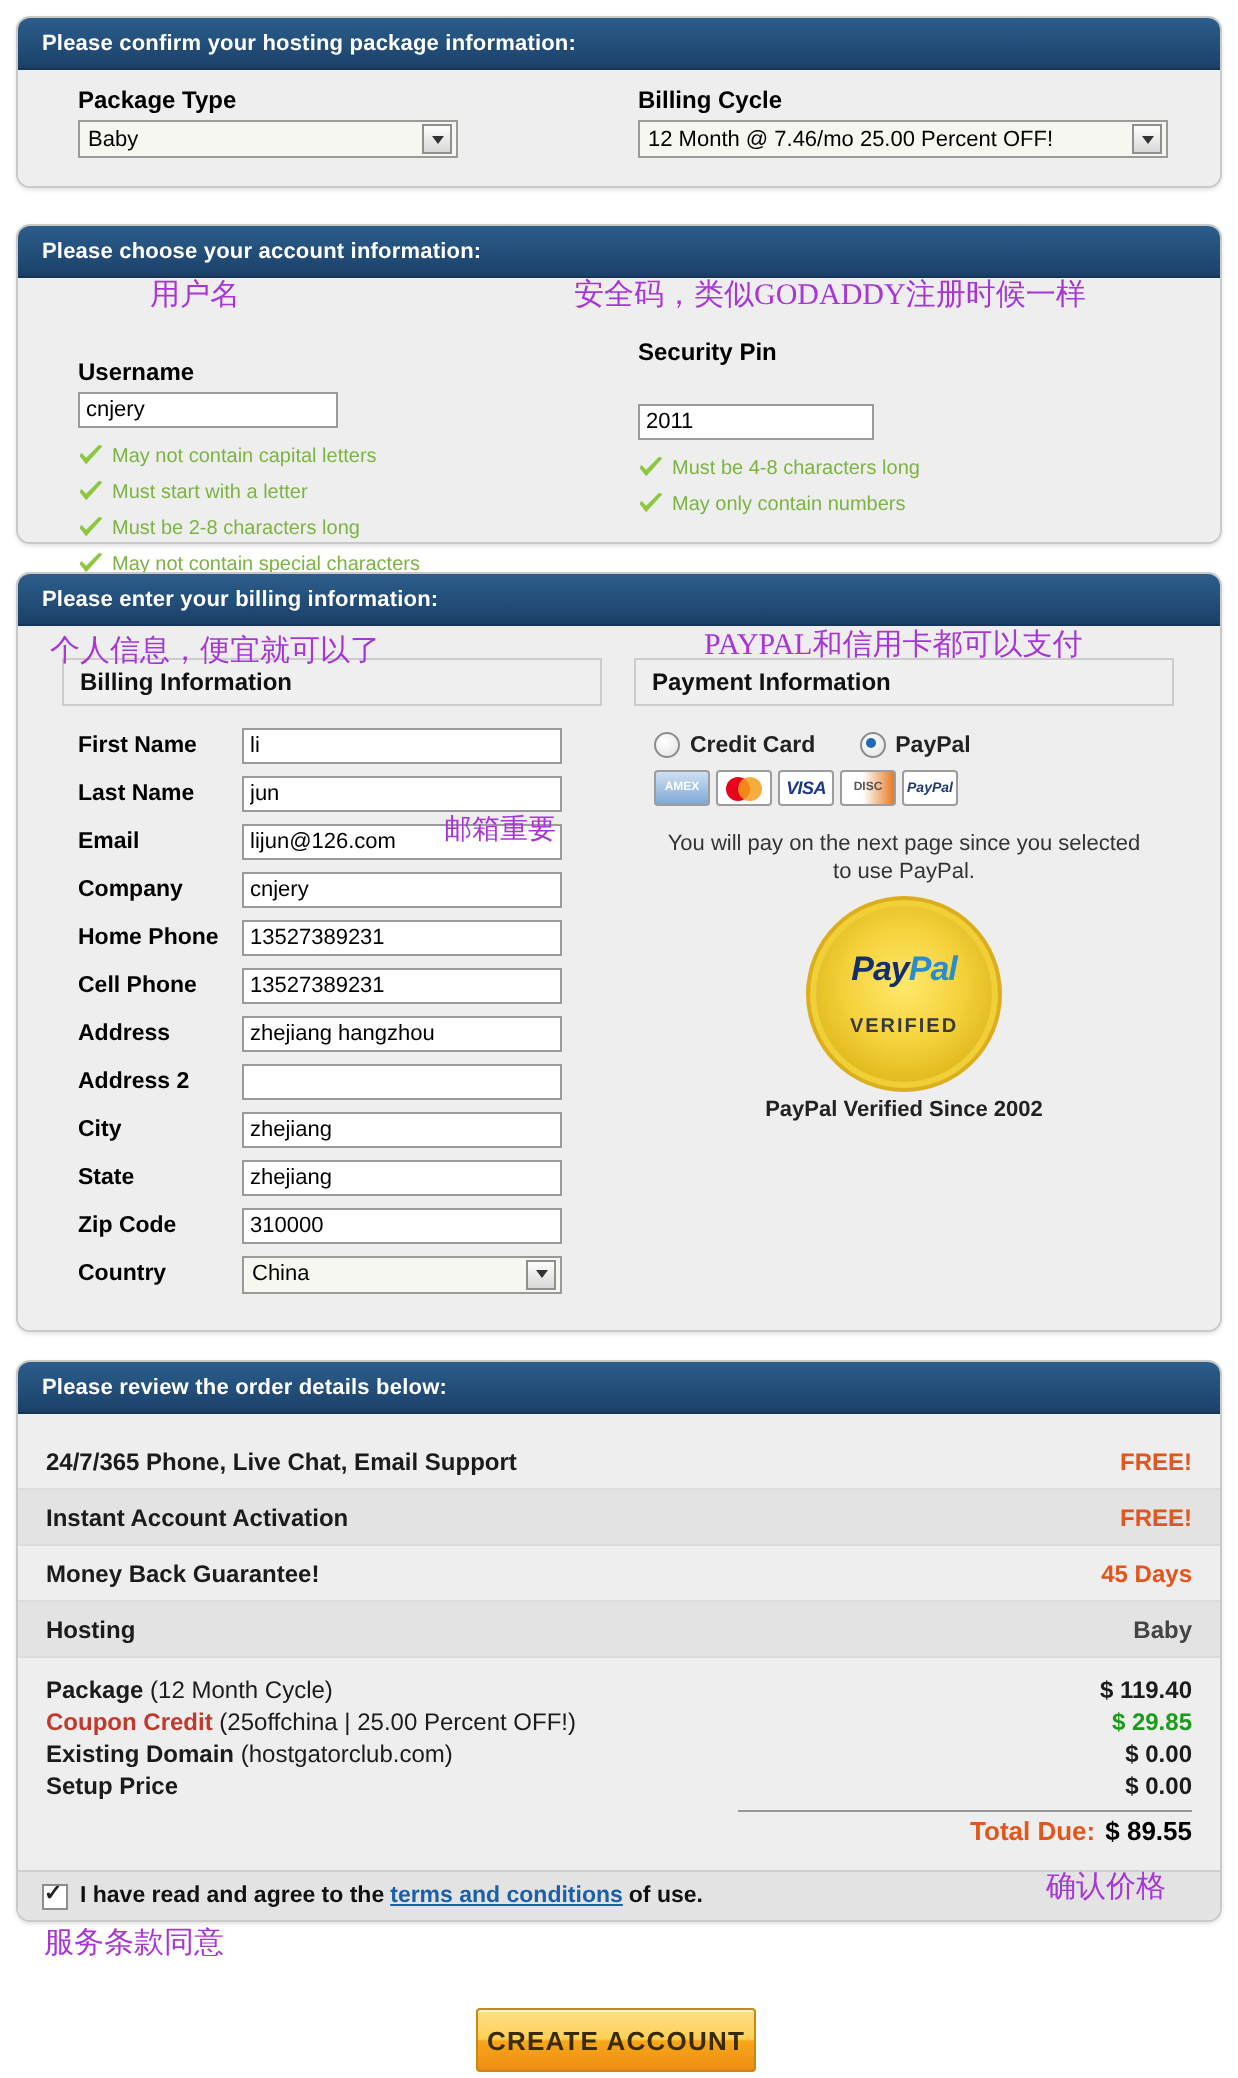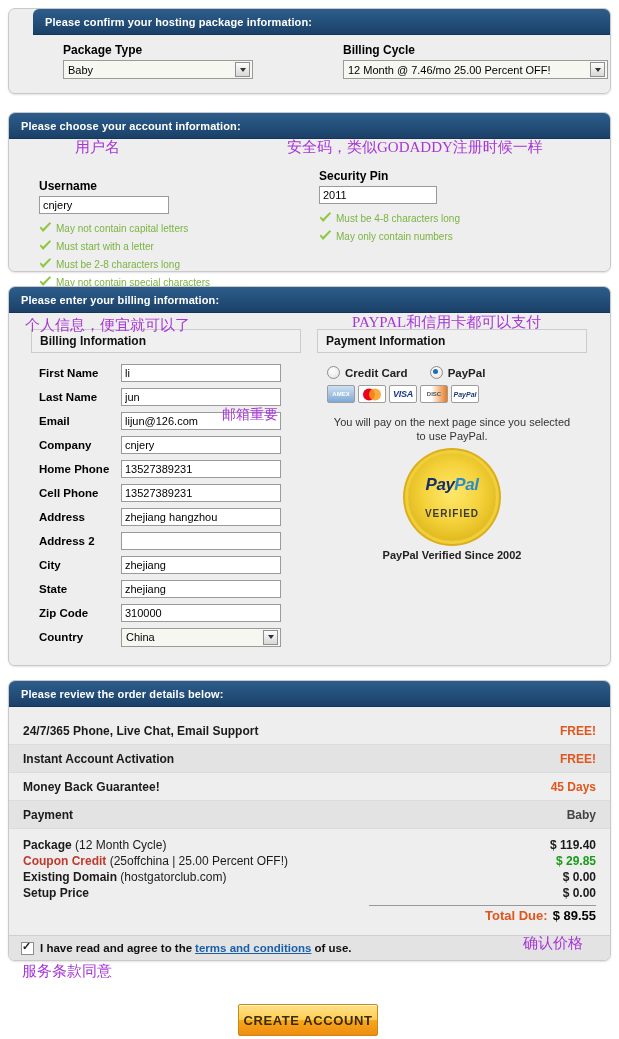--- a/index.html
+++ b/index.html
@@ -297,21 +297,21 @@
     letter-spacing: 0.6px;
     cursor: pointer;
     text-align: center;
   }
 </style>
 </head>
 <body>
 
 <div id="page">
 
-  <div class="panel" style="top:8px; height:86px;padding-left:24px;">
+  <div class="panel" style="top:8px; height:86px;">
     <div class="panel-header">
       <span class="ph-title">Please confirm your hosting package information:</span>
     </div>
     <div class="panel-body" style="height:58px; position:relative;">
       <div style="position:absolute; left:30px; top:8px;">
         <div class="fld-label">Package Type</div>
         <div class="sel" style="width:190px; margin-top:3px;">
           <span>Baby</span>
           <span class="sel-arrow">
               <span class="caret"></span>
@@ -362,21 +362,21 @@
             <svg class="check" viewBox="0 0 16 14">
                 <path d="M1 7 L5 12 L15 1 L13 0 L5 8 L2 5 Z" fill="#8dc63f"></path>
               </svg>
             <span class="valid-text">May not contain special characters</span>
           </div>
         </div>
       </div>
 
       <div style="position:absolute; left:310px; top:30px;">
         <div class="fld-label">Security Pin</div>
-        <input class="txt" style="width: 118px; margin-top: 3px;" value="2011">
+        <input class="txt" style="width: 118px; margin-top: 19px;" value="2011">
         <div style="margin-top:7px;">
           <div class="valid-line">
             <svg class="check" viewBox="0 0 16 14">
                 <path d="M1 7 L5 12 L15 1 L13 0 L5 8 L2 5 Z" fill="#8dc63f"></path>
               </svg>
             <span class="valid-text">Must be 4-8 characters long</span>
           </div>
           <div class="valid-line">
             <svg class="check" viewBox="0 0 16 14">
                 <path d="M1 7 L5 12 L15 1 L13 0 L5 8 L2 5 Z" fill="#8dc63f"></path>
@@ -519,21 +519,21 @@
       </div>
       <div class="ord-row alt">
         <span>Instant Account Activation</span>
         <span class="rv rv-free">FREE!</span>
       </div>
       <div class="ord-row">
         <span>Money Back Guarantee!</span>
         <span class="rv rv-days">45 Days</span>
       </div>
       <div class="ord-row alt">
-        <span>Payment</span>
+        <span>Hosting</span>
         <span class="rv rv-plain">Baby</span>
       </div>
 
       <div style="height:8px;"></div>
 
       <div class="price-row">
         <span class="pl"><b>Package</b> <span class="sub">(12 Month Cycle)</span></span>
         <span class="pv">$ 119.40</span>
       </div>
       <div class="price-row">

